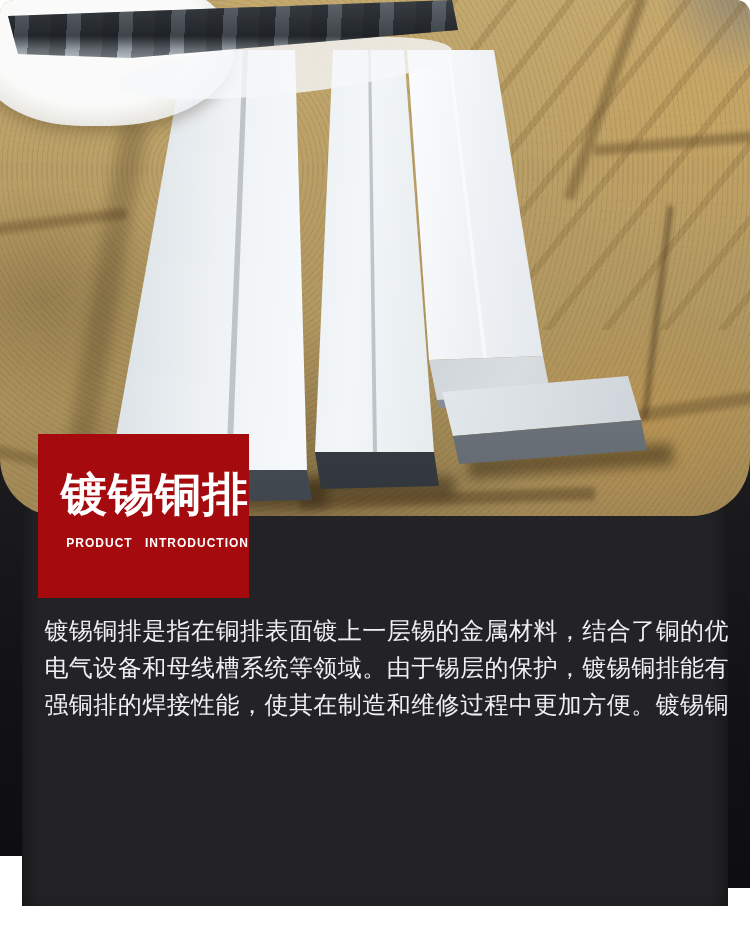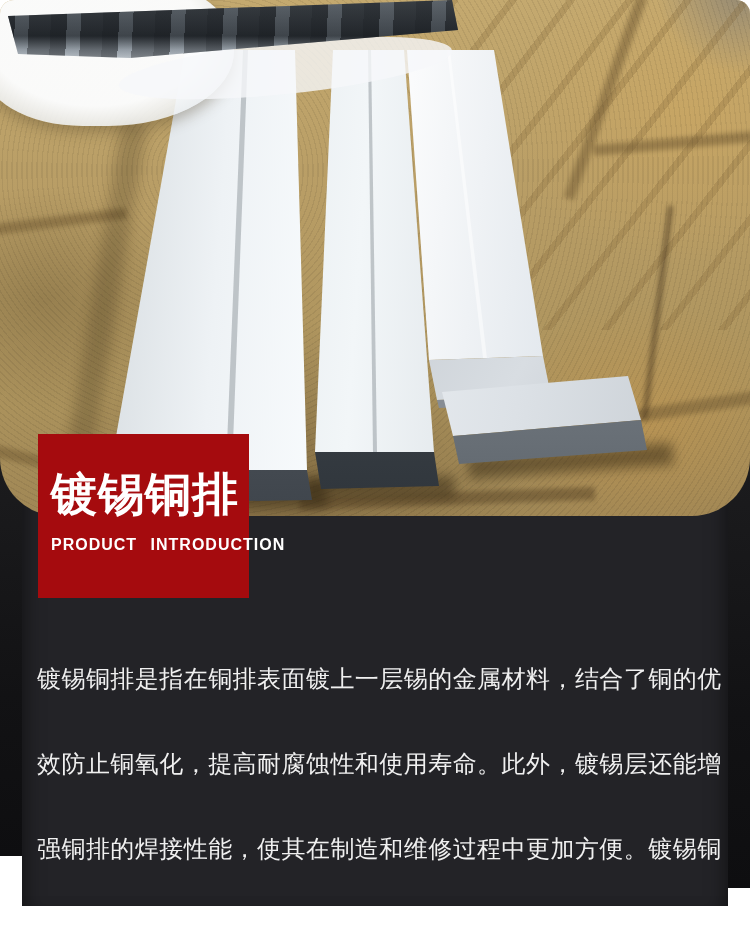--- a/index.html
+++ b/index.html
@@ -1,19 +1,20 @@
 <!DOCTYPE html>
 <html><head>
 <meta charset="utf-8">
 <style>
   html,body{margin:0;padding:0;background:#ffffff;}
   .page{
     position:relative;width:750px;height:939px;margin:0 auto;
     background:#ffffff;overflow:hidden;
     font-family:"Liberation Sans","DejaVu Sans",sans-serif;
+    text-align:right;
   }
   
   .panel{
     position:absolute;left:22px;top:450px;width:706px;height:456px;
     background:#232327;
     box-shadow:inset 16px 0 20px -14px rgba(0,0,0,.5), inset -16px 0 20px -14px rgba(0,0,0,.5);
   }
   .flap-left{
     position:absolute;left:0;top:452px;width:22px;height:404px;
     background:linear-gradient(180deg,#1c1c1e 0%,#121214 60%,#0e0e10 100%);
@@ -127,30 +128,30 @@
     background:#a50b0e;color:#ffffff;
     padding:0;box-sizing:border-box;
   }
   .badge-title{
     margin:32px 0 0 13px;
     font-size:46px;line-height:56px;font-weight:700;
     letter-spacing:1px;white-space:nowrap;
   }
   .badge-sub{
     margin:14px 0 0 13px;
-    font-size:16px;font-weight:700;letter-spacing:1px;word-spacing:8px;
+    font-size:12px;font-weight:700;letter-spacing:1px;word-spacing:8px;
     white-space:nowrap;
   }
   
   .intro{
     position:absolute;left:37px;top:613px;width:692px;
     color:#f0f0f0;font-size:24px;line-height:36.8px;
     font-weight:500;letter-spacing:.45px;
   }
-  .intro-line{white-space:nowrap;margin-top:48px;}
+  .intro-line{white-space:nowrap;}
 </style>
 </head>
 <body>
 
 <div class="page">
 
   <div class="panel"></div>
   <div class="flap-left"></div>
   <div class="flap-right"></div>
 
@@ -191,17 +192,17 @@
     <div class="topbar"></div>
   </div>
 
   <div class="badge">
     <div class="badge-title">镀锡铜排</div>
     <div class="badge-sub">PRODUCT INTRODUCTION</div>
   </div>
 
   <div class="intro">
     <div class="intro-line">镀锡铜排是指在铜排表面镀上一层锡的金属材料，结合了铜的优</div>
-    <div class="intro-line">效防止铜氧化，提高耐腐蚀性和使用寿命。此外，镀锡层还能增</div>
+    <div class="intro-line">电气设备和母线槽系统等领域。由于锡层的保护，镀锡铜排能有</div>
     <div class="intro-line">强铜排的焊接性能，使其在制造和维修过程中更加方便。镀锡铜</div>
   </div>
 
 </div>
 
 </body></html>

